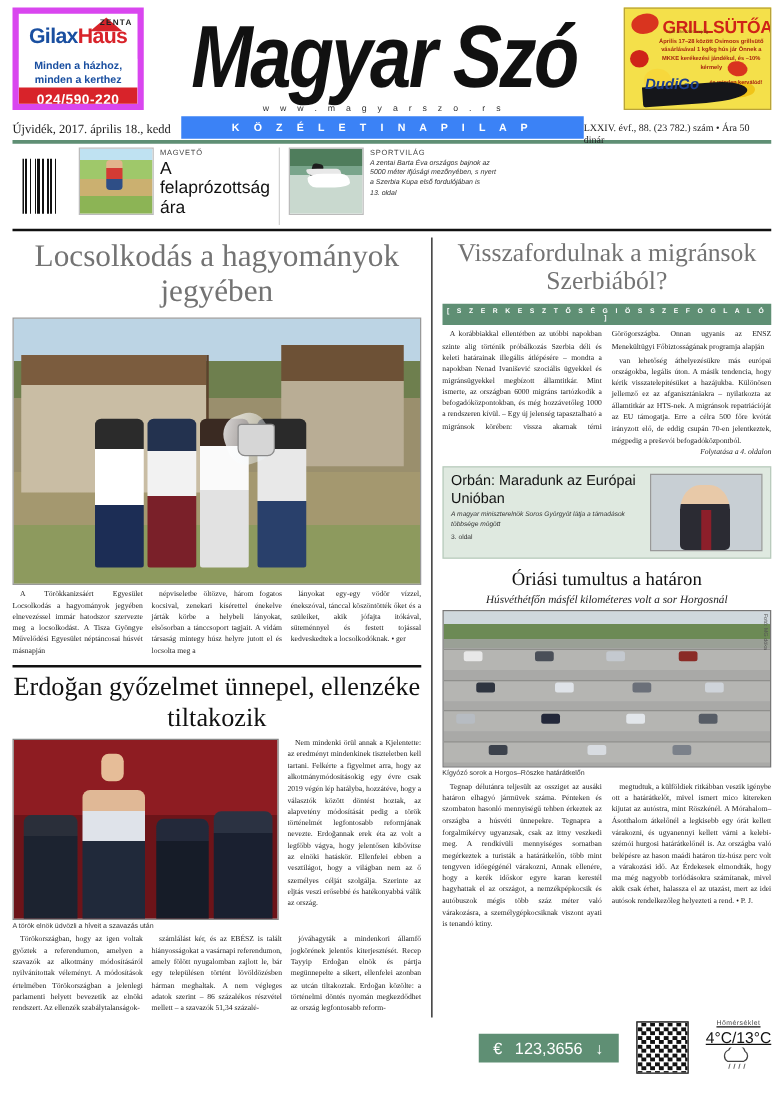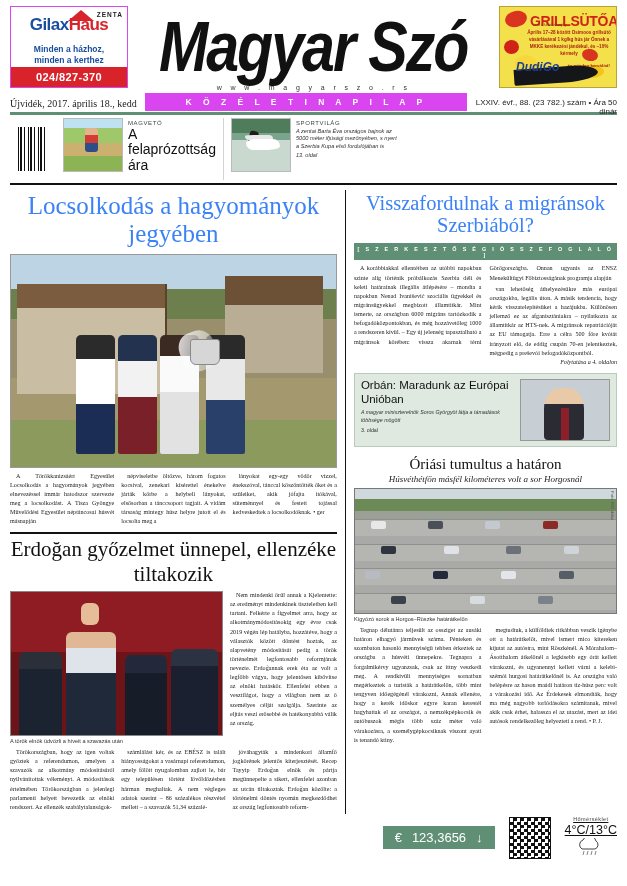--- a/index.html
+++ b/index.html
@@ -9,21 +9,21 @@
     background: #ffffff;
     font-family: "Liberation Serif", serif;
     color: #111;
     overflow: hidden;
   }
   .page { position: relative; width:627px; height:886px; padding: 0 10px; }
 
   
   .masthead { display:flex; align-items:flex-start; height: 92px; padding-top:6px; }
   .ad-left {
-    width: 118px; height: 82px; border:1px solid #d946ef;
+    width: 105px; height: 82px; border:5px solid #d946ef;
     display:flex; flex-direction:column; overflow:hidden; background:#fff;
   }
   .ad-left .l1 { flex:0 0 36px; position:relative; display:flex; align-items:center; justify-content:center; }
   .gilax { font-family:"Liberation Sans", sans-serif; font-weight:bold; font-size:17px; color:#1a4fa0; letter-spacing:-0.5px;}
   .haus { color:#d8232a; }
   .roof { position:absolute; left:57px; top:3px; width:0;height:0;border-left:13px solid transparent;border-right:13px solid transparent;border-bottom:11px solid #d8232a;}
   .zenta { position:absolute; right:4px; top:4px; font-family:"Liberation Sans", sans-serif; font-size:6.5px; font-weight:bold; color:#222; letter-spacing:1px;}
   .ad-left .l2 { flex:1; background:#fff; display:flex; flex-direction:column; align-items:center; justify-content:center;
      font-family:"Liberation Sans", sans-serif; font-size:8.5px; font-weight:bold; color:#1a4fa0; line-height:1.35; text-align:center;}
   .ad-left .l3 { flex:0 0 20px; background:#d8232a; color:#fff; display:flex; align-items:center; justify-content:center;
@@ -56,23 +56,23 @@
   .dudi .go { color:#1b3f8f; }
   .swoosh { position:absolute; bottom:4px; left:14px; width:84px; height:16px; background:#15161a;
      border-radius: 0 60% 80% 4px / 0 100% 100% 4px; transform:rotate(-4deg);}
   .gsmall { position:absolute; bottom:18px; right:6px; font-family:"Liberation Sans", sans-serif; font-weight:bold; font-size:4.4px;
      color:#a8240f; text-align:center; line-height:1.4;}
 
   .dateline {
     display:flex; align-items:stretch; height:18px; margin-top:1px;
   }
   .dl-left { width:135px; font-family:"Liberation Serif", serif; font-size:10px; color:#222; padding-top:5px;}
-  .dl-mid { flex:1; background:#d946ef; display:flex; align-items:center; justify-content:center;}
+  .dl-mid { flex:1; background:#3b82f6; display:flex; align-items:center; justify-content:center;}
   .dl-mid span { font-family:"Liberation Sans", sans-serif; font-weight:bold; font-size:8.5px; letter-spacing:4.5px; color:#fff;}
-  .dl-right { width:150px; text-align:right; font-family:Liberation Sans, sans-serif; font-size:8px; color:#222; padding-top:5px;}
+  .dl-right { width:150px; font-family:Liberation Serif, serif; font-size:8px; color:#222; padding-top:5px;}
   .rule-green { height:2.5px; background:#5f8f74; margin-top:1px;}
 
   
   .teasers { display:flex; height:62px; margin-top:3px; gap:0; align-items:stretch;}
   .barcode { width:46px; display:flex; align-items:center; justify-content:center; }
   .barcode .bars { width:30px; height:44px; background:
      repeating-linear-gradient(90deg,#111 0 1px,#fff 1px 2px,#111 2px 4px,#fff 4px 6px,#111 6px 7px,#fff 7px 10px);}
   .teaser { display:flex; gap:5px; padding:0 7px; border-right:1px solid #d3d3d3; align-items:flex-start;}
   .teaser:last-child { border-right:none; }
   .t-photo { width:60px; height:54px; flex:0 0 60px; border:1px solid #bbb; overflow:hidden; position:relative;}
@@ -101,21 +101,21 @@
 
   .rule-black { height:2px; background:#111; margin-top:3px;}
 
   
   .main { display:flex; margin-top:5px; }
   .col-left { width:337px; padding-right:8px; border-right:1px solid #111; }
   .col-right { width:272px; padding-left:8px; }
 
   h1.lead {
     font-family:"Liberation Serif", serif; font-weight:normal;
-    font-size:25px; line-height:1.12; text-align:center; margin:2px 0 6px; color:#3b82f6;
+    font-size:25px; line-height:1.12; text-align:center; margin:2px 0 6px; color:#737373;
   }
   h1.lead2 { font-size:20.5px; }
   .lead-photo { width:100%; height:214px; border:1px solid #999; position:relative; overflow:hidden;
      background: linear-gradient(#bcd4e4 0 16%, #6e7f4e 16% 30%, #9a8f6d 30% 58%, #a4986f 58% 78%, #8d9a5e 78% 100%);}
   .lp-house { position:absolute; left:2%; top:14%; width:46%; height:52%;
      background: linear-gradient(#7b5c3e 0 22%, #c9bda4 22% 100%); border-right:2px solid #5c422c;}
   .lp-house2 { position:absolute; right:4%; top:10%; width:30%; height:46%;
      background: linear-gradient(#6d5136 0 30%, #b9ad95 30% 100%);}
   .lp-fig { position:absolute; bottom:6%; width:12%; height:56%; border-radius:5px 5px 2px 2px;}
   .f1 { left:20%; background: linear-gradient(#2b2b2b 0 20%, #ffffff 20% 58%, #1c2d55 58% 100%); }
@@ -192,21 +192,21 @@
       <div class="l1">
         <span class="roof"></span>
         <span class="zenta">ZENTA</span>
         <span class="gilax">Gilax</span>
           <span class="gilax haus">Haus</span>
       </div>
       <div class="l2">
         <span>Minden a házhoz,</span>
         <span>minden a kerthez</span>
       </div>
-      <div class="l3">024/827-370</div>
+      <div class="l3">024/590-220</div>
     </div>
 
     <div class="title-wrap">
       <div class="nameplate">Magyar Szó</div>
       <div class="website">w w w . m a g y a r s z o . r s</div>
     </div>
 
     <div class="ad-right">
       <span class="blob b1"></span>
       <span class="blob b2"></span>

